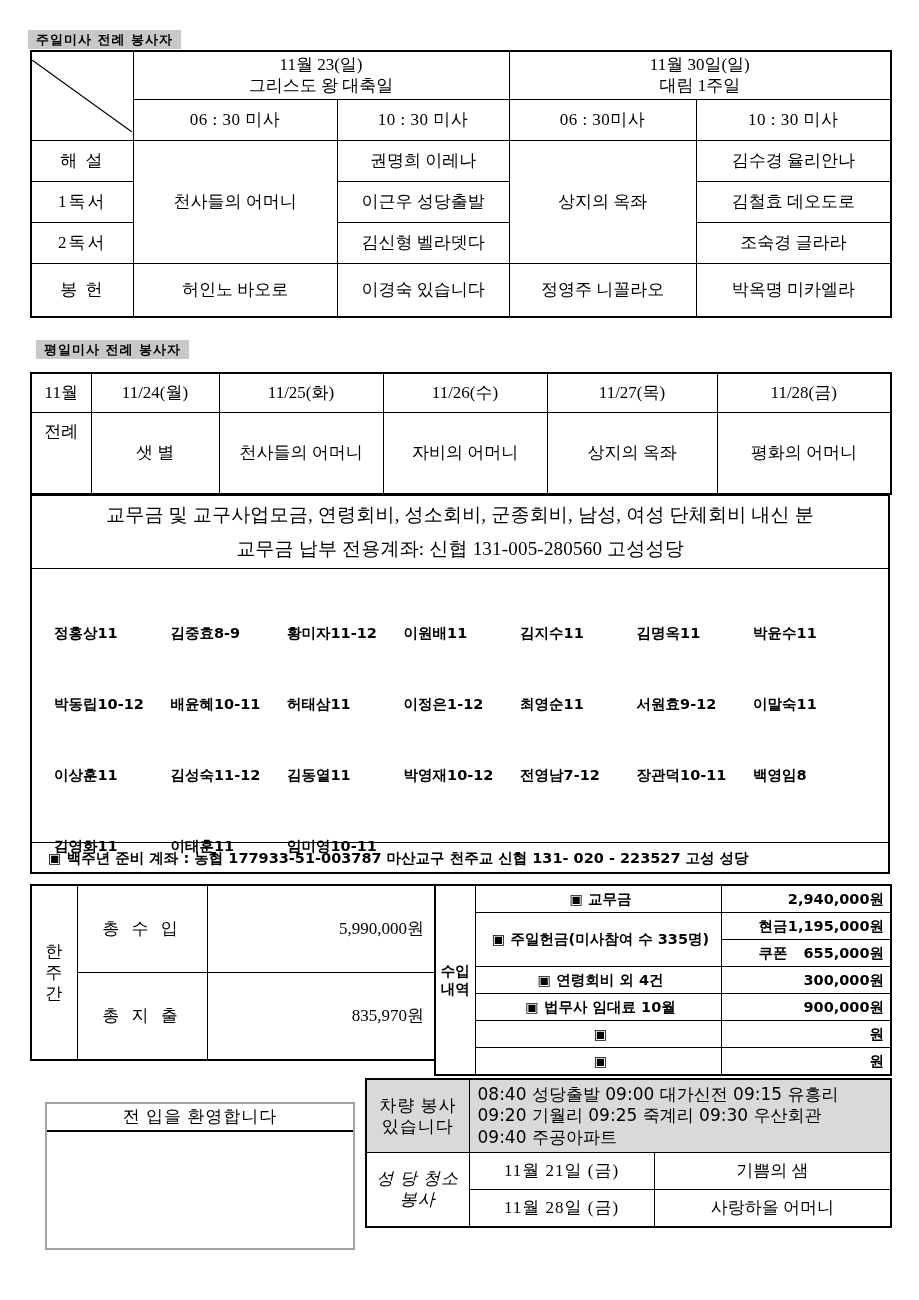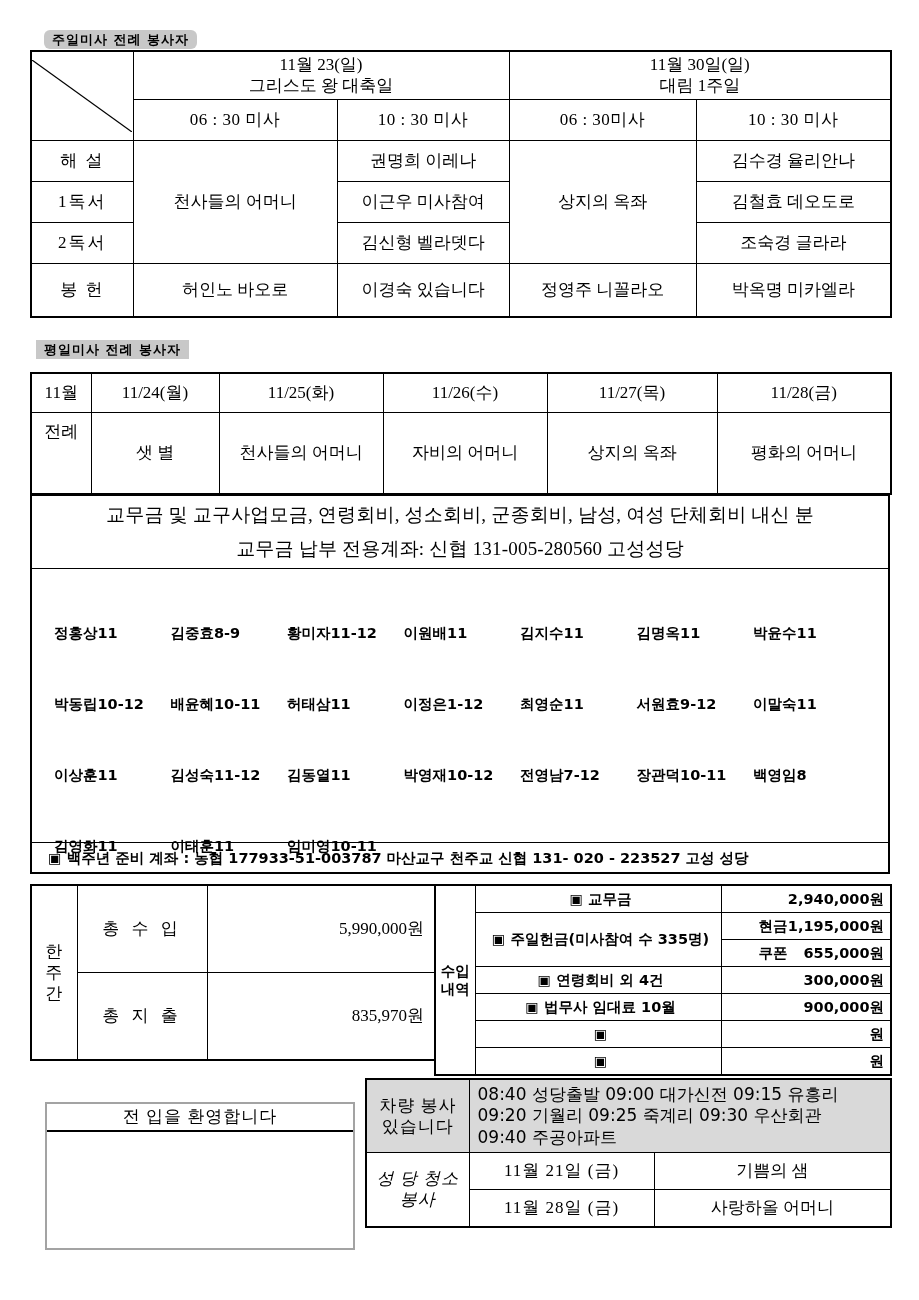--- a/index.html
+++ b/index.html
@@ -128,21 +128,21 @@
     font-size:13px;line-height:20px;white-space:nowrap;
   }
   .bt-date{font-size:17px;height:32px;letter-spacing:1px;}
   .bt-team{font-size:17px;height:32px;}
 </style>
 </head>
 <body>
 
 <div class="page">
 
-  <div class="sect-tab" style="left:44px;top:30px;border-radius:6px;">주일미사 전례 봉사자</div>
+  <div class="sect-tab" style="left:28px;top:30px;">주일미사 전례 봉사자</div>
 
   <table class="grid ob" id="tbl-sunday">
     <colgroup>
       <col style="width:102px">
         <col style="width:204px">
         <col style="width:172px">
       <col style="width:187px">
         <col style="width:195px">
     </colgroup>
     <tbody>
@@ -169,21 +169,21 @@
       </tr>
       <tr>
         <td class="rowlbl">해 설</td>
         <td rowspan="3">천사들의 어머니</td>
         <td>권명희 이레나</td>
         <td rowspan="3">상지의 옥좌</td>
         <td>김수경 율리안나</td>
       </tr>
       <tr>
         <td class="rowlbl">1독서</td>
-        <td>이근우 미사참여</td>
+        <td>이근우 성당출발</td>
         <td>김철효 데오도로</td>
       </tr>
       <tr>
         <td class="rowlbl">2독서</td>
         <td>김신형 벨라뎃다</td>
         <td>조숙경 글라라</td>
       </tr>
       <tr>
         <td class="rowlbl" style="height:48px">봉 헌</td>
         <td>허인노 바오로</td>

